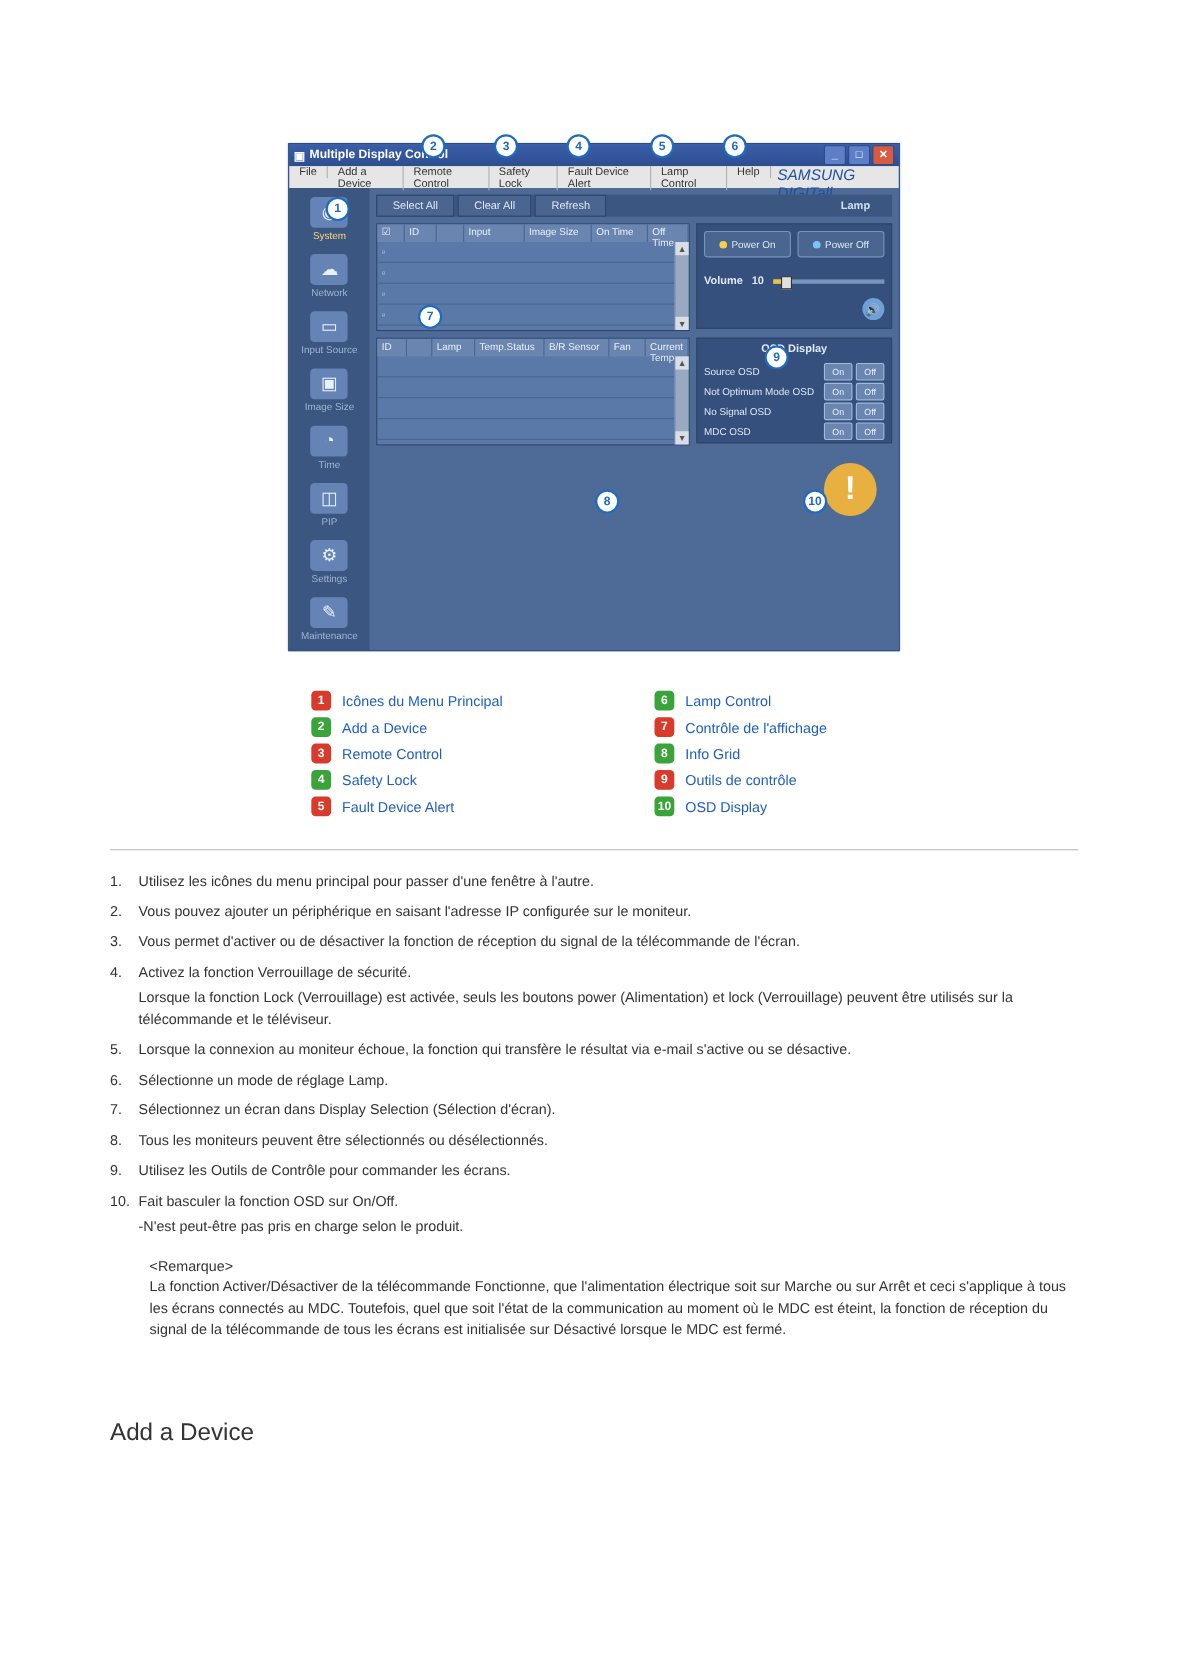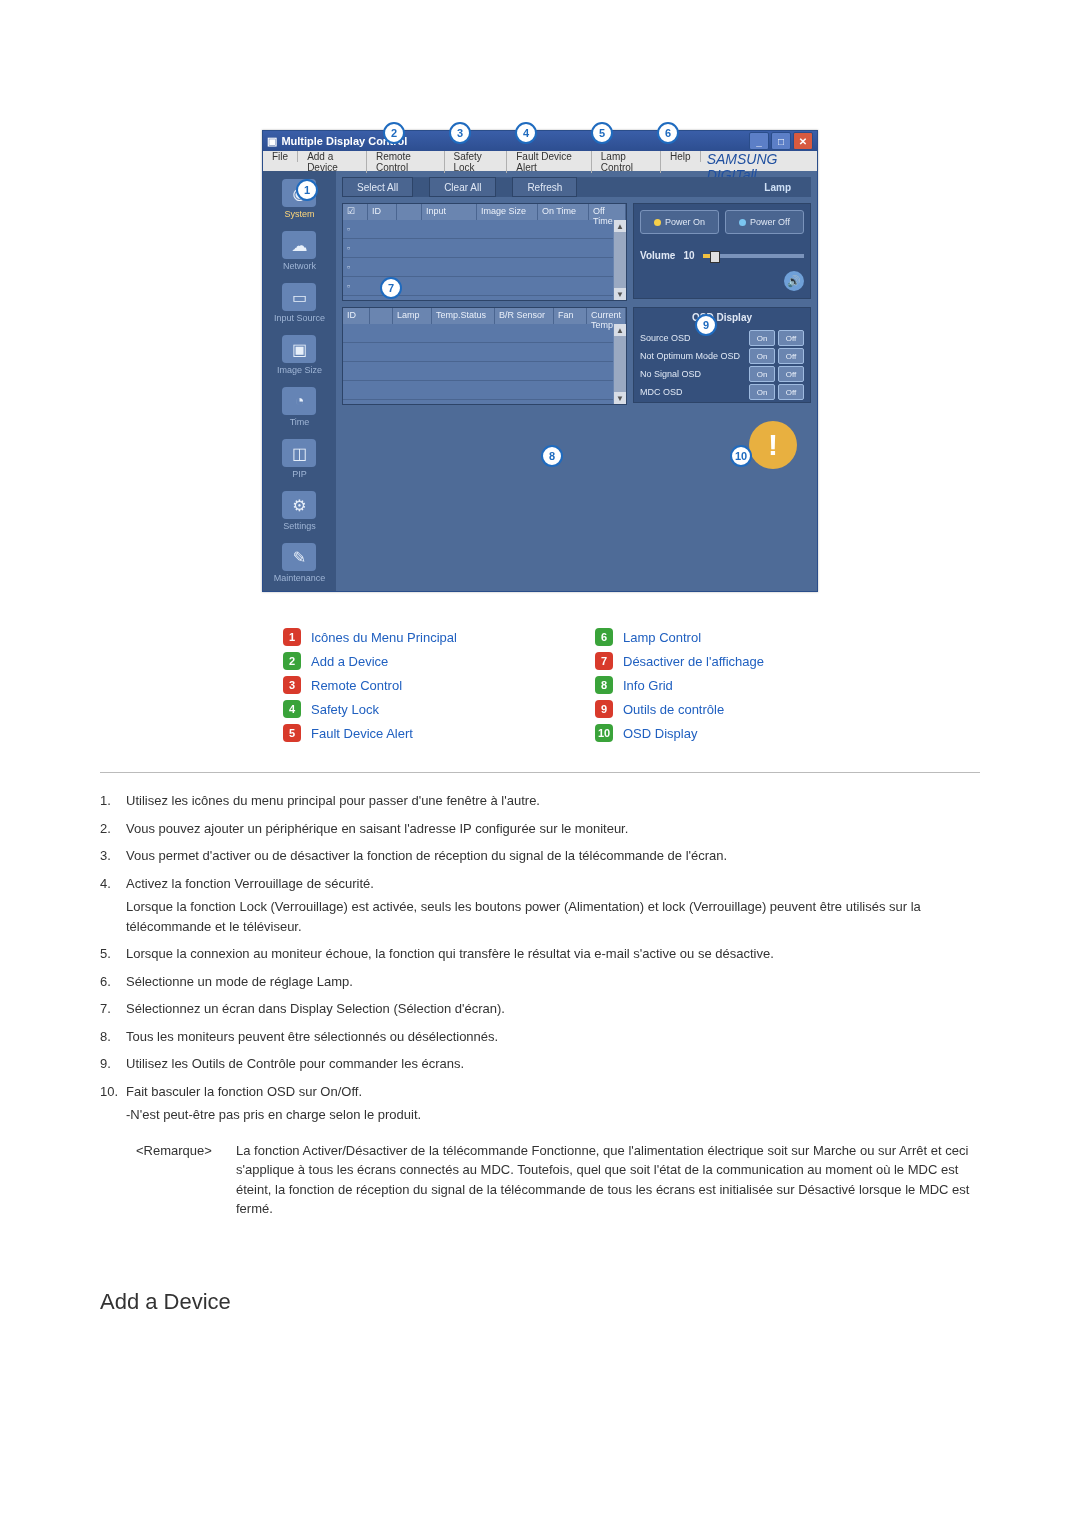--- a/index.html
+++ b/index.html
@@ -122,21 +122,21 @@
     display: flex;
     flex-direction: column;
     gap: 6px;
   }
 
   .toolbar {
     height: 20px;
     background: #3b5680;
     display: flex;
     align-items: center;
-    gap: 16px;
+    gap: 3px;
   }
   .tbtn {
     height: 18px;
     padding: 0 14px;
     border: 1px solid #2d4468;
     background: #4a6590;
     color: #e0e8f5;
     font-size: 10px;
     display: flex; align-items: center;
   }
@@ -330,20 +330,21 @@
   }
   .numlist .t { flex: 1; }
   .sub { margin-top: 4px; }
 
   .remark {
     display:flex;
     margin-top: 16px;
     padding-left: 36px;
     font-size: 13px;
     line-height: 1.5;
+    flex-direction: column;
   }
   .remark .rlabel {
     width: 100px;
     flex-shrink: 0;
   }
   .remark .rtext { flex: 1; }
 
   h2.section {
     font-size: 22px;
     font-weight: normal;
@@ -566,21 +567,21 @@
         <span>Fault Device Alert</span>
       </div>
     </div>
     <div class="legend-col">
       <div class="legend-row">
         <div class="legend-badge" style="background:#3aa33a;">6</div>
         <span>Lamp Control</span>
       </div>
       <div class="legend-row">
         <div class="legend-badge" style="background:#d83a2b;">7</div>
-        <span>Désactiver de l'affichage</span>
+        <span>Contrôle de l'affichage</span>
       </div>
       <div class="legend-row">
         <div class="legend-badge" style="background:#3aa33a;">8</div>
         <span>Info Grid</span>
       </div>
       <div class="legend-row">
         <div class="legend-badge" style="background:#d83a2b;">9</div>
         <span>Outils de contrôle</span>
       </div>
       <div class="legend-row">

